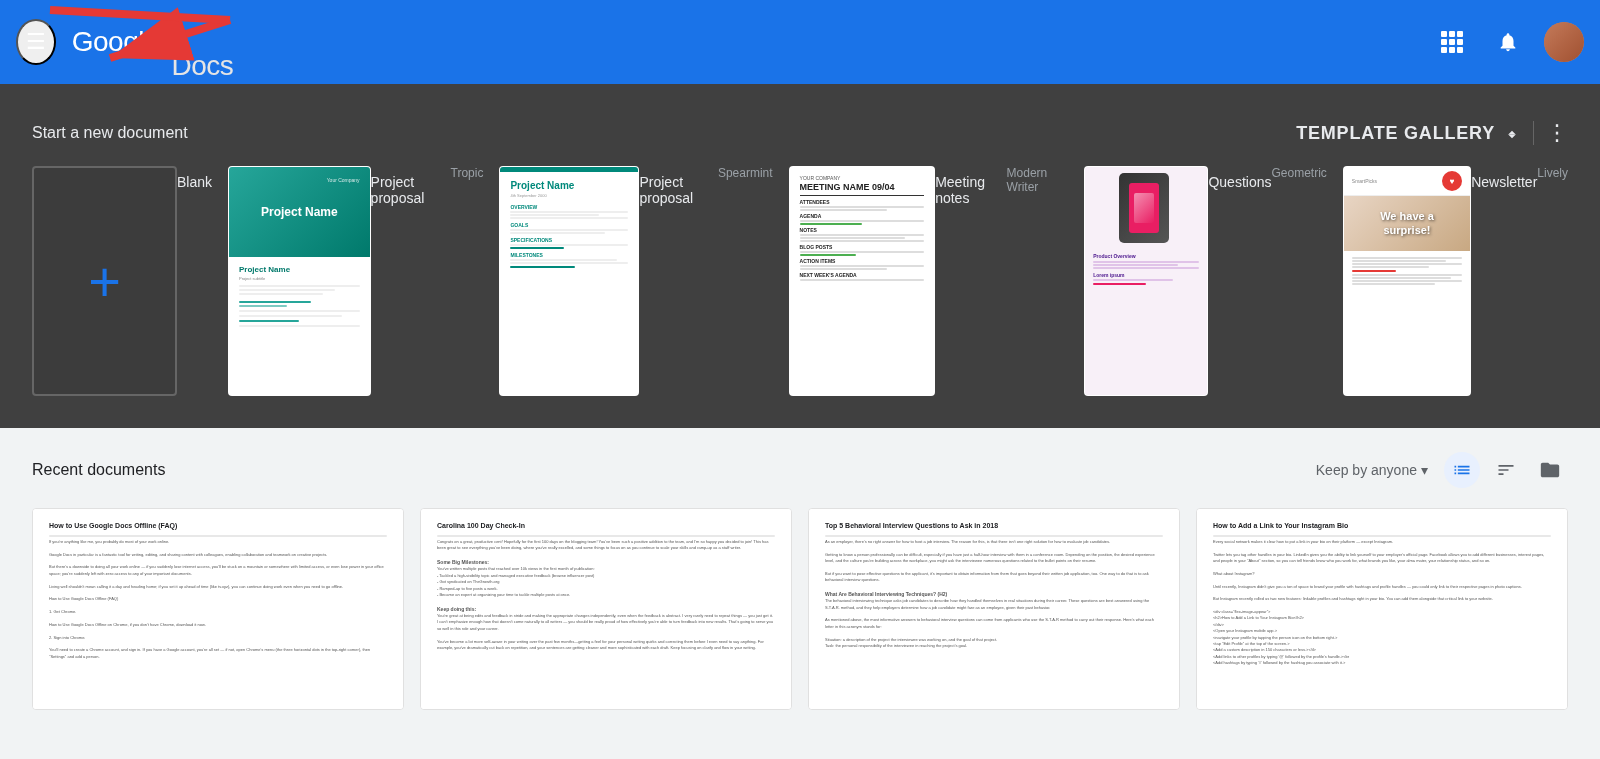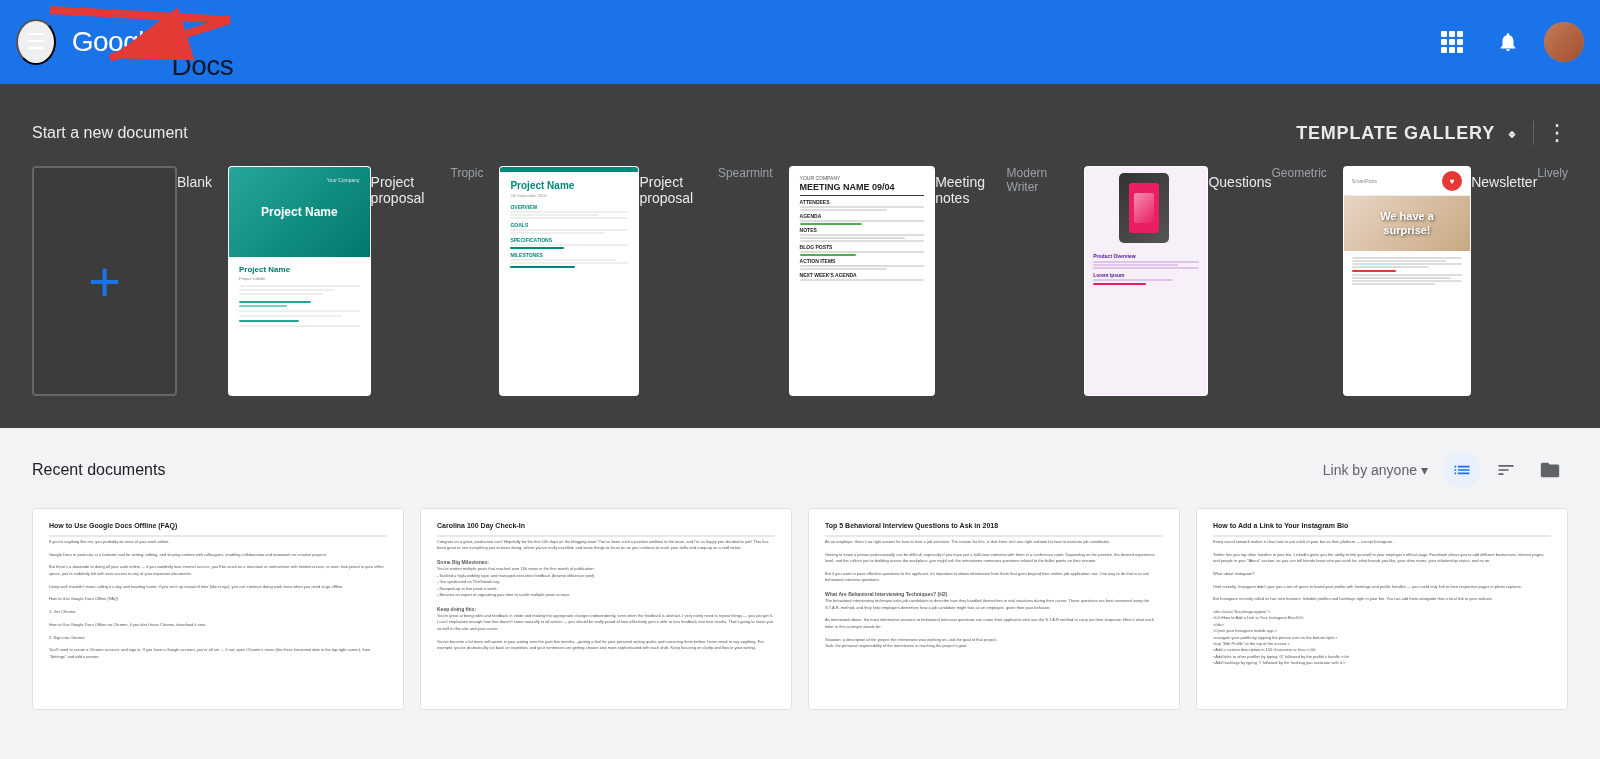--- a/index.html
+++ b/index.html
@@ -31,21 +31,21 @@
     }
     .logo-google {
       font-size: 28px;
       font-weight: 400;
       color: white;
       letter-spacing: -0.5px;
     }
     .logo-docs {
       font-size: 28px;
       font-weight: 400;
-      color: #0f172a;
+      color: #e5e5e5;
       letter-spacing: -0.5px;
       margin-top: 48px;
     }
     .header-search {
       flex: 1;
       background: #1558c0;
       border-radius: 24px;
       display: flex;
       align-items: center;
       padding: 0 16px;
@@ -505,21 +505,21 @@
       <span class="template-sub">Lively</span>
     </div>
   </div>
 </section>
 
 <section class="recent-section">
   <div class="recent-header">
     <h2 class="recent-title">Recent documents</h2>
     <div class="recent-controls">
       <div class="owned-dropdown">
-        <span>Link by anyone</span>
+        <span>Keep by anyone</span>
         <span>▾</span>
       </div>
       <div class="view-toggle-btn active">
         <svg width="20" height="20" viewBox="0 0 24 24" fill="#1a73e8">
           <path d="M3 13h2v-2H3v2zm0 4h2v-2H3v2zm0-8h2V7H3v2zm4 4h14v-2H7v2zm0 4h14v-2H7v2zm0-10v2h14V7H7z"></path>
         </svg>
       </div>
       <div class="view-toggle-btn">
         <svg width="20" height="20" viewBox="0 0 24 24" fill="#5f6368">
           <path d="M3 18h6v-2H3v2zM3 6v2h18V6H3zm0 7h12v-2H3v2z"></path>

